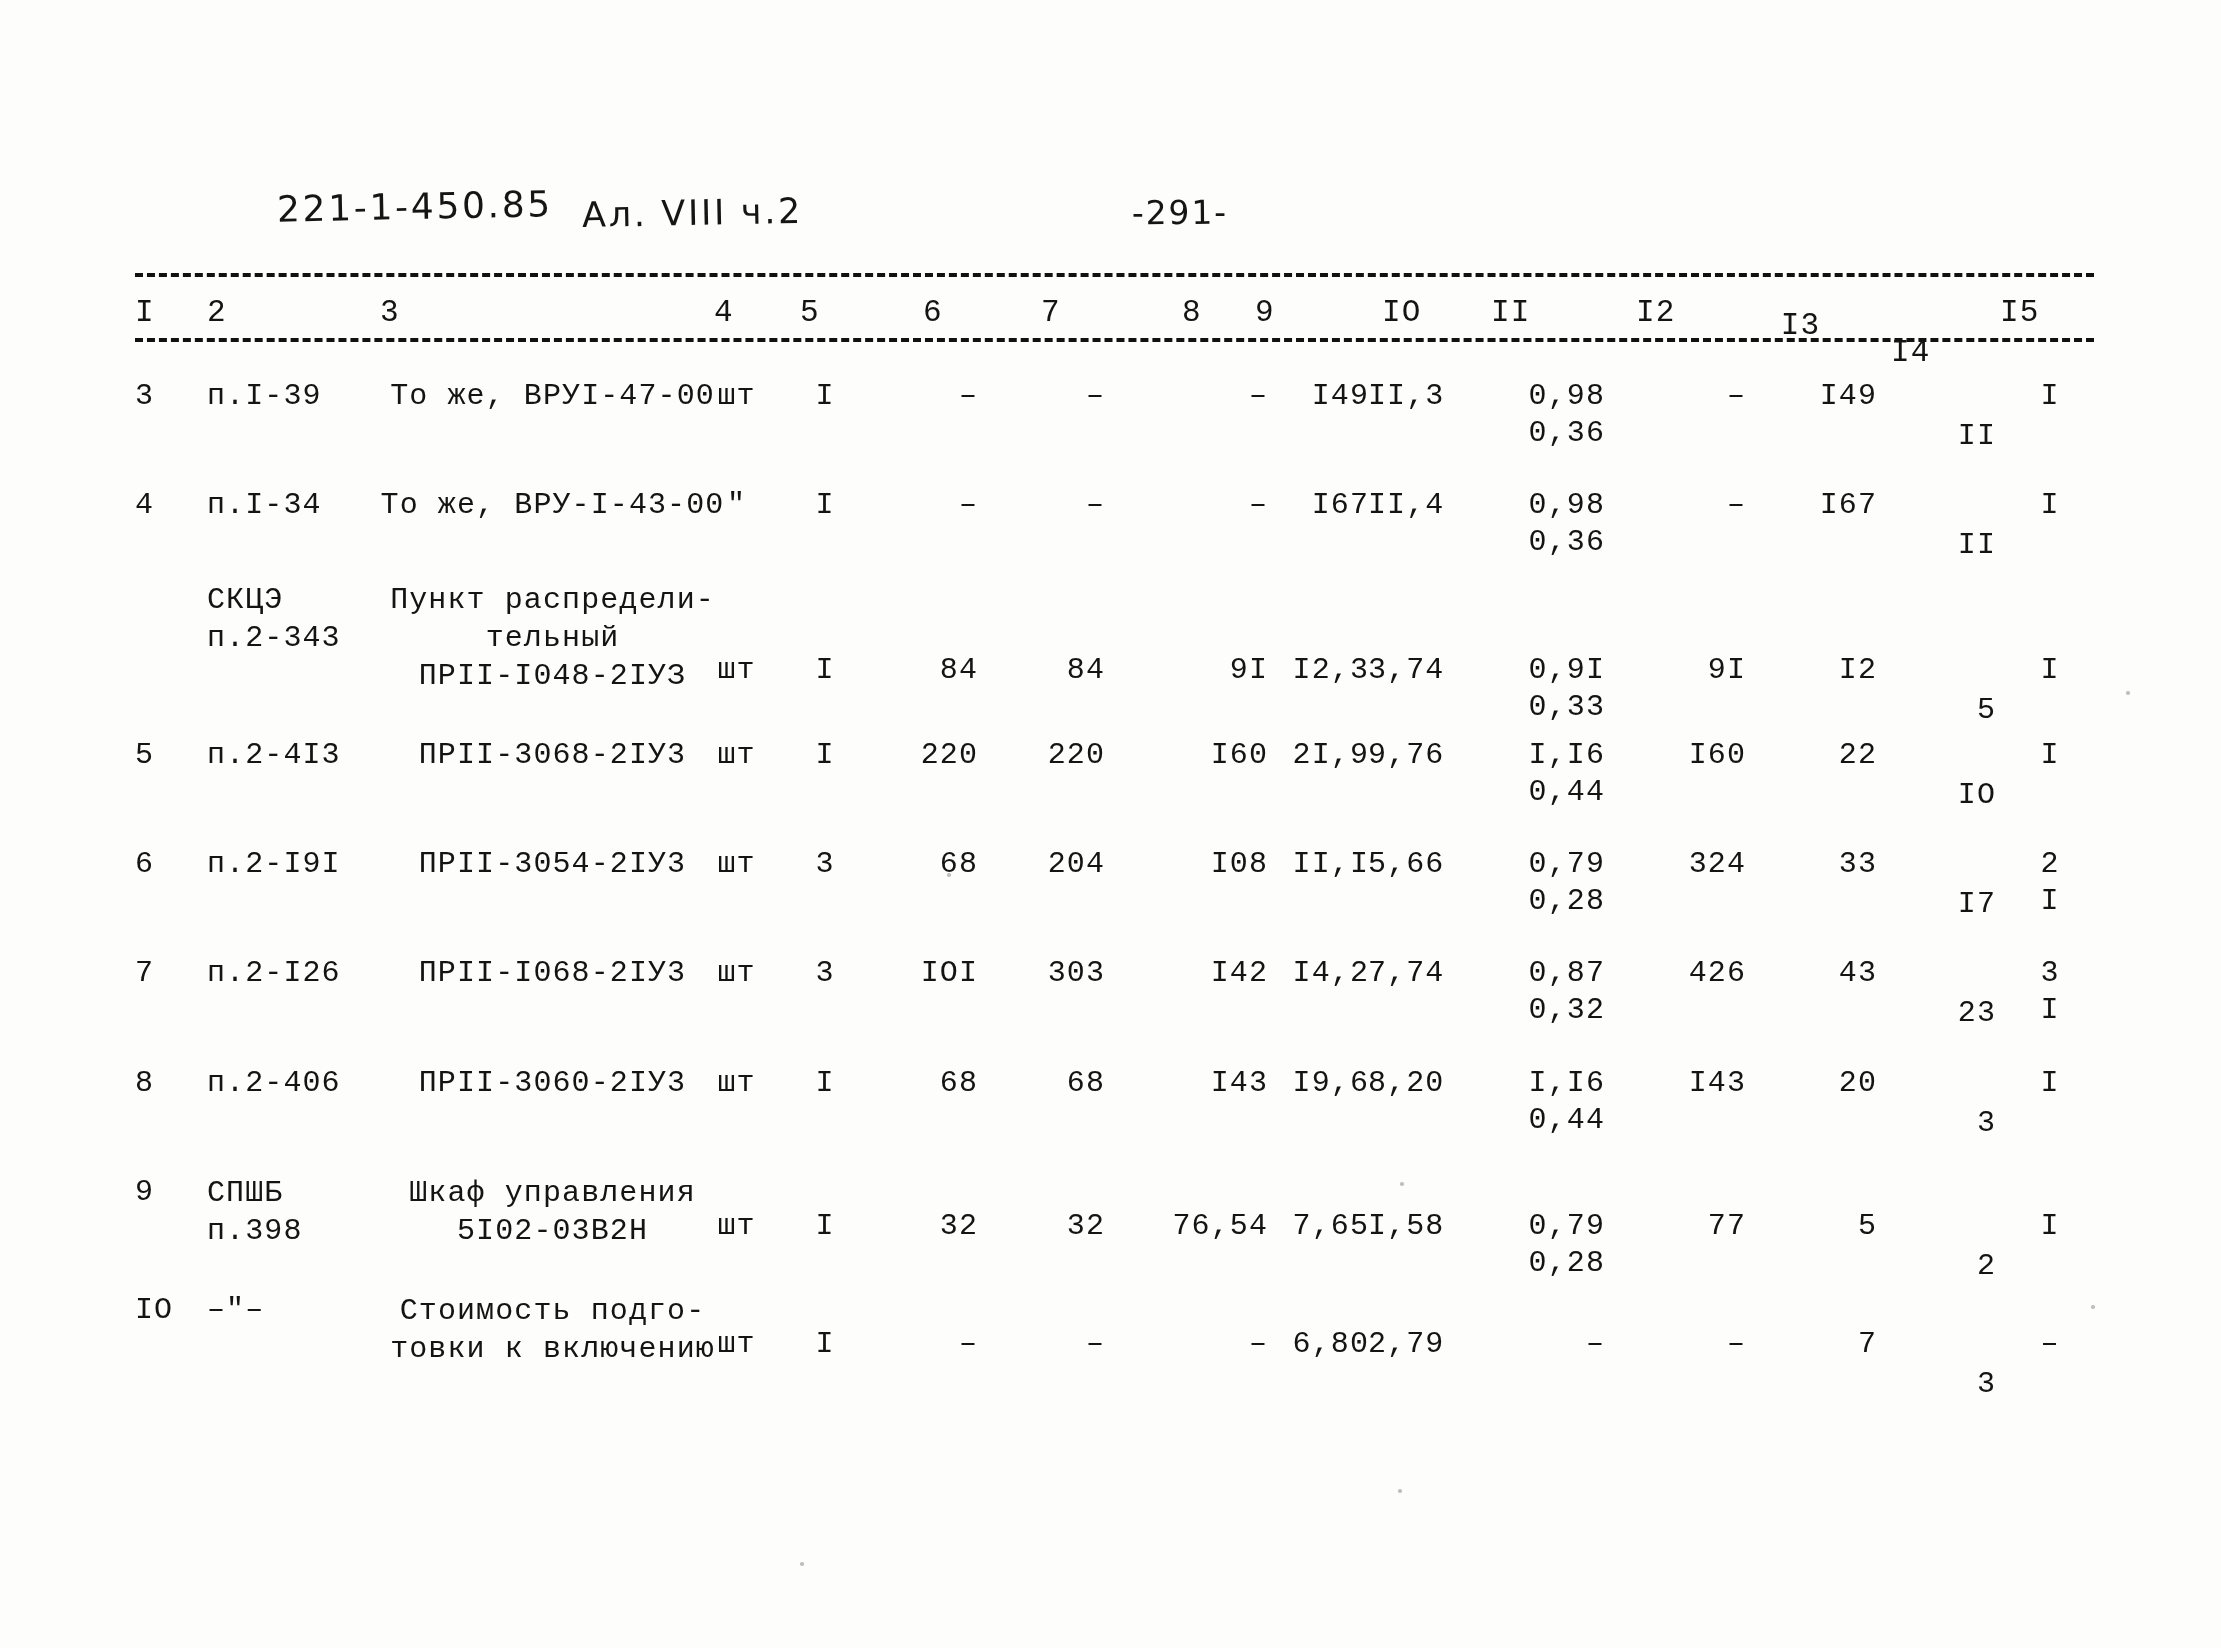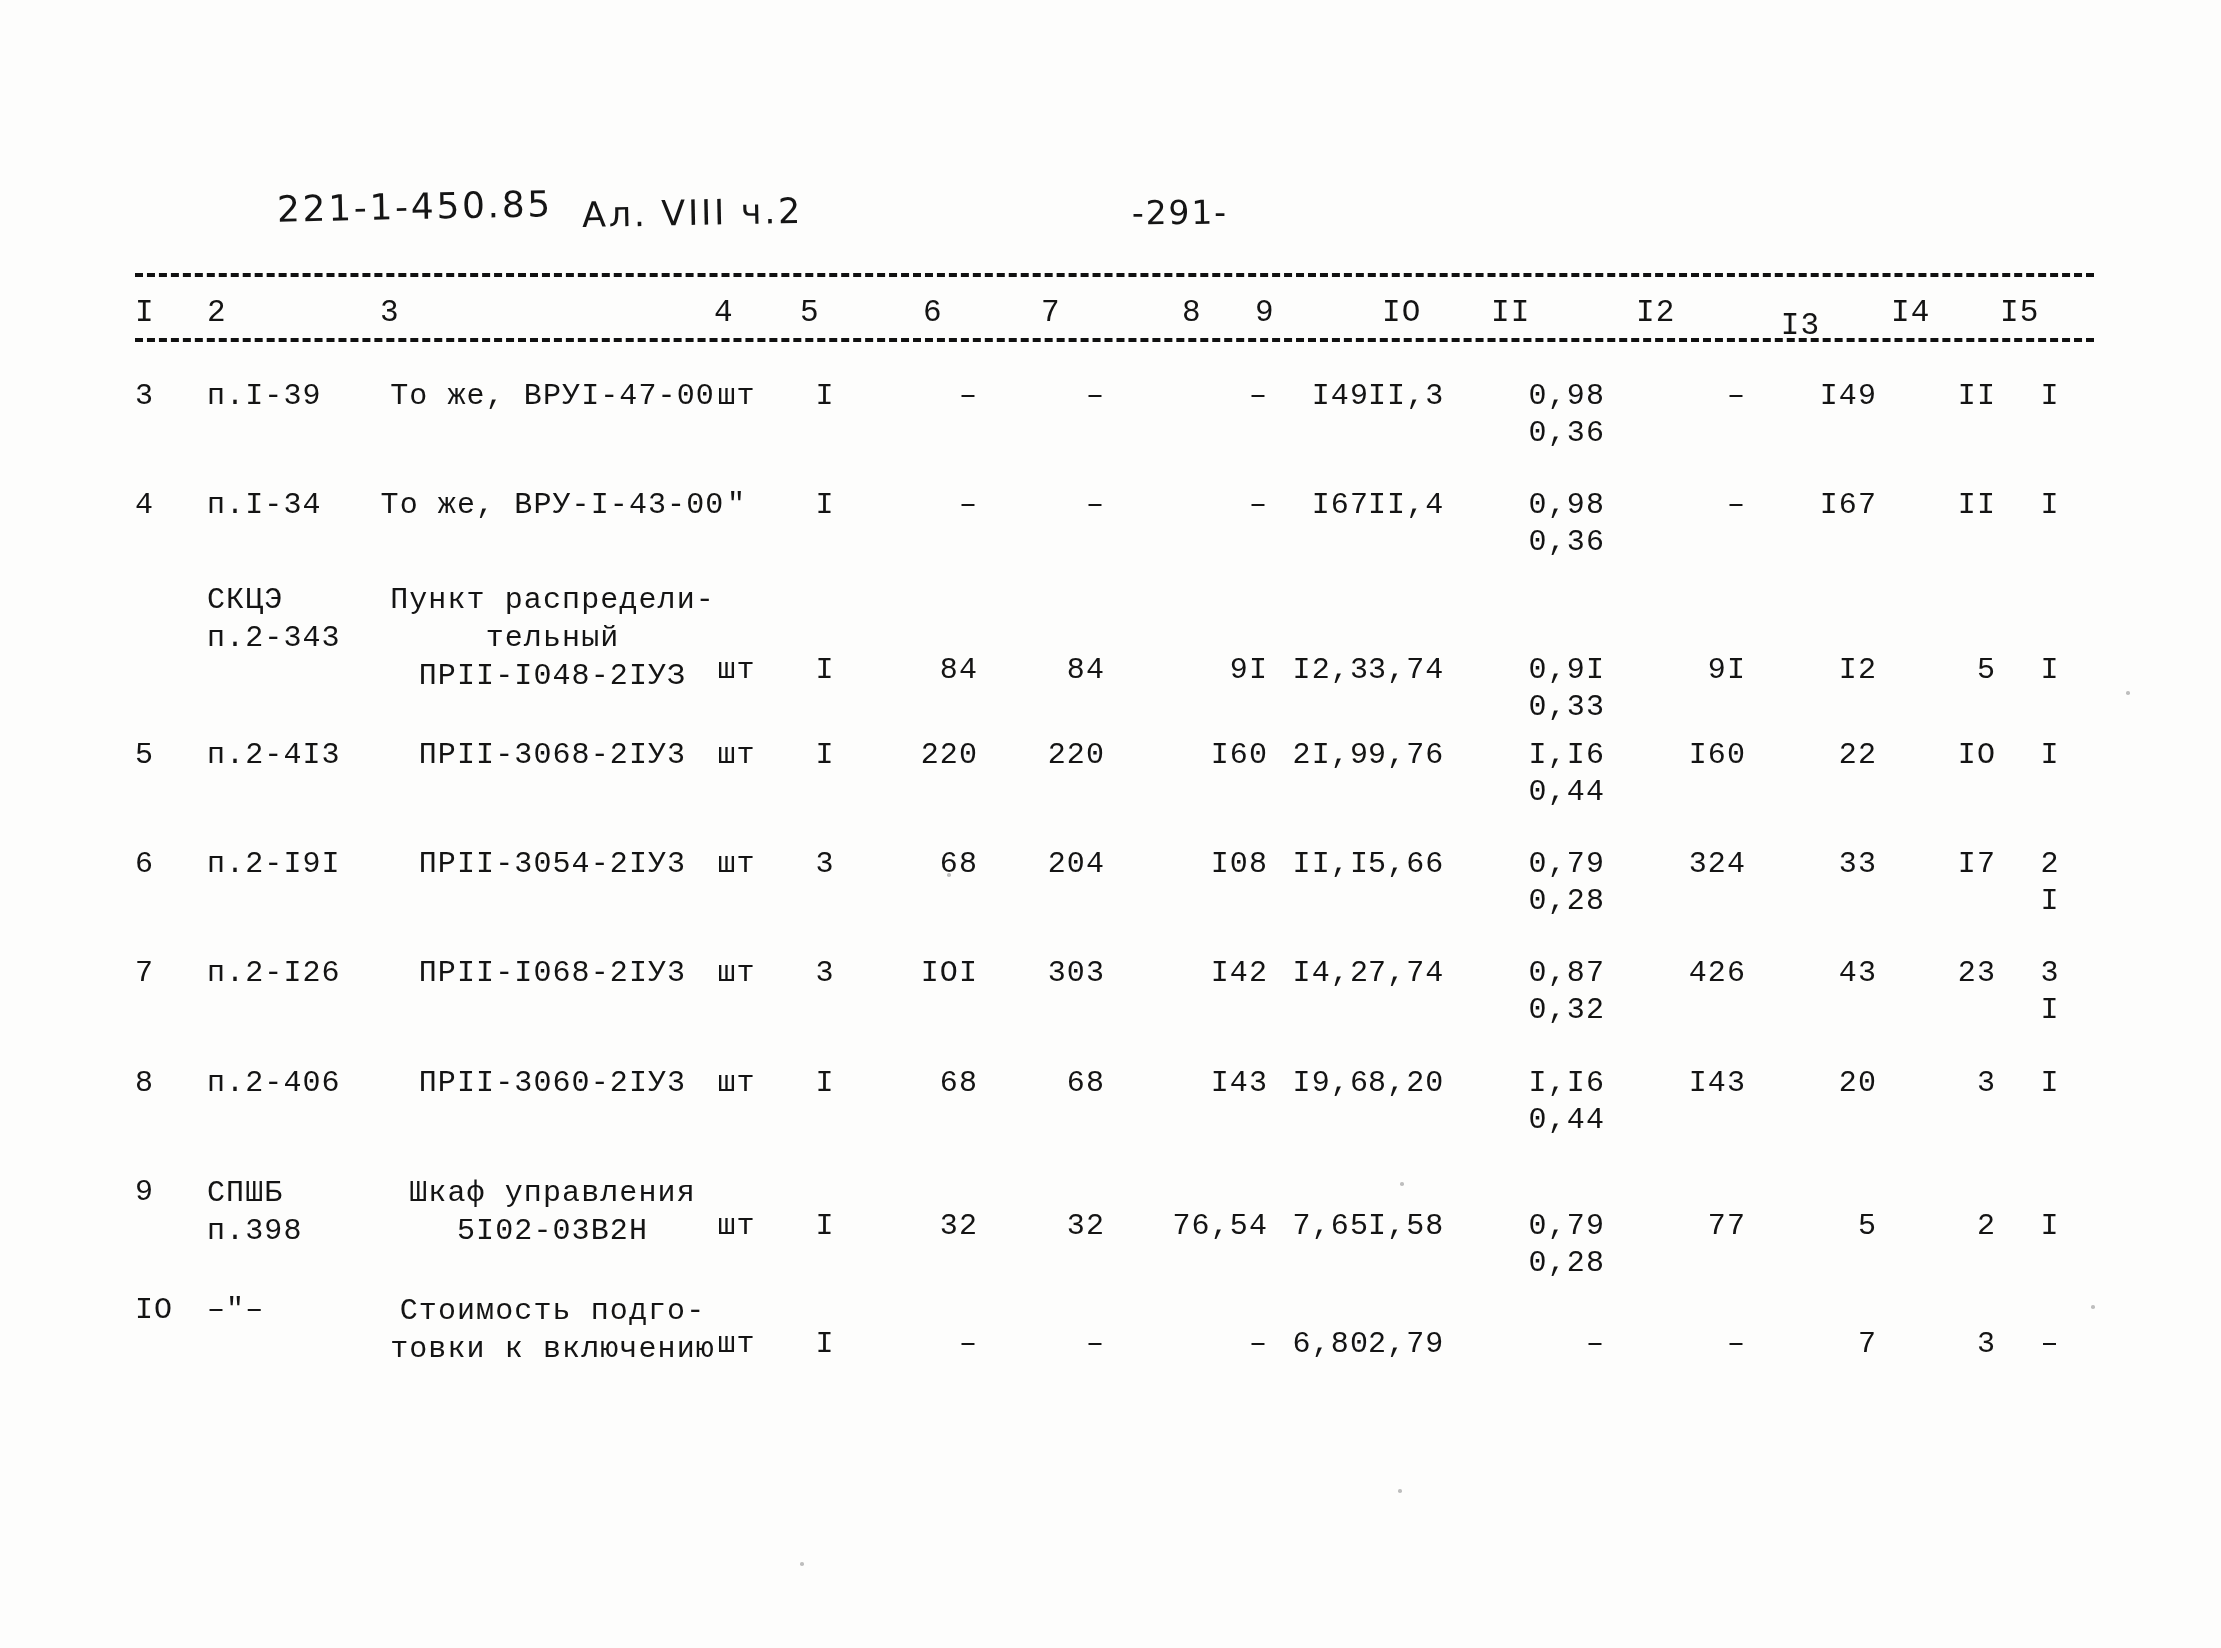--- a/index.html
+++ b/index.html
@@ -82,21 +82,21 @@
   .c4  { left: 700px;  width: 73px;  text-align: center; }
   .c5  { left: 793px;  width: 64px;  text-align: center; }
   .c6  { left: 873px;  width: 105px; text-align: right; }
   .c7  { left: 1000px; width: 105px; text-align: right; }
   .c8  { left: 1132px; width: 136px; text-align: right; }
   .c9  { left: 1255px; width: 114px; text-align: right; }
   .c10 { left: 1368px; width: 114px; text-align: left; }
   .c11 { left: 1491px; width: 114px; text-align: right; }
   .c12 { left: 1646px; width: 100px; text-align: right; }
   .c13 { left: 1777px; width: 100px; text-align: right; }
-  .c14 { left: 1896px; width: 100px; text-align: right; }
+  .c14 { left: 1896px; width: 100px; text-align: right; margin-top: 40px; }
   .c15 { left: 2000px; width: 100px; text-align: center; }
 
   
   .hdr .cell { font-size: 31px; }
   .hdr .c1  { left: 135px;  width: 36px;  text-align: left; }
   .hdr .c2  { left: 207px;  width: 36px;  text-align: left; }
   .hdr .c3  { left: 380px;  width: 36px;  text-align: left; }
   .hdr .c4  { left: 714px;  width: 36px;  text-align: left; }
   .hdr .c5  { left: 800px;  width: 36px;  text-align: left; }
   .hdr .c6  { left: 923px; width: 36px;  text-align: left; }

